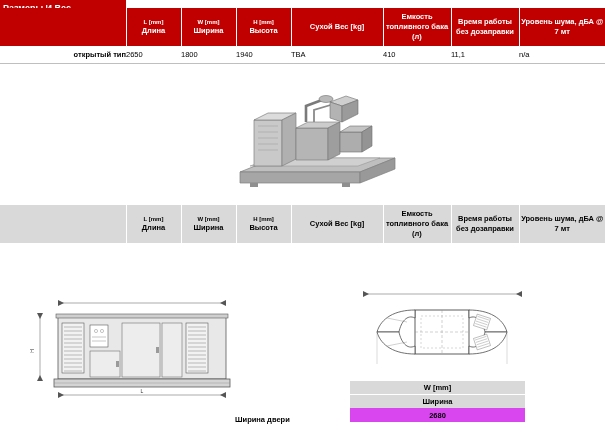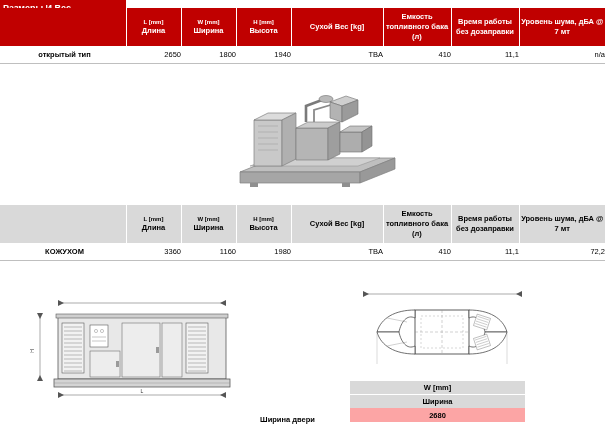--- a/index.html
+++ b/index.html
@@ -71,27 +71,27 @@
     text-align: center;
     height: 38px;
     line-height: 1.35;
     border-right: 1px solid #ffffff;
   }
   .hdr-row2 td:last-child { border-right: none; }
 
   .val-row td {
     background: #ffffff;
     font-size: 7.5px;
-    text-align: right;
+    text-align: left;
     height: 17px;
     border-bottom: 1px solid #bfbfbf;
   }
   .val-row td.label {
     font-weight: bold;
-    text-align: center;
+    text-align: right;
     padding-left: 3px;
   }
   .unit-small { font-size: 6px; font-weight: bold; }
 
   
   table.door {
     position: absolute;
     border-collapse: collapse;
     table-layout: fixed;
   }
@@ -104,28 +104,28 @@
   .door-hdr td {
     background: #d9d9d9;
     height: 13px;
     border-bottom: 1px solid #ffffff;
   }
   .door-sub td {
     background: #d9d9d9;
     height: 13px;
   }
   .door-val td {
-    background: #fca5a5;
+    background: #d946ef;
     height: 14px;
   }
   .door-label {
     position: absolute;
     font-weight: bold;
     font-size: 7.5px;
-    text-align: center;
+    text-align: left;
   }
 
   
   .drawing { position: absolute; }
   svg { display: block; }
 </style>
 </head>
 <body>
 
 <div class="page">
@@ -256,30 +256,20 @@
       </td>
       <td>
         <div>Емкость топливного бака (л)</div>
       </td>
       <td>
         <div>Время работы без дозаправки</div>
       </td>
       <td>
         <div>Уровень шума, дБА @ 7 мт</div>
       </td>
-    </tr>
-    <tr class="val-row">
-      <td class="label">КОЖУХОМ</td>
-      <td>3360</td>
-      <td>1160</td>
-      <td>1980</td>
-      <td>TBA</td>
-      <td>410</td>
-      <td>11,1</td>
-      <td>72,2</td>
     </tr>
   </tbody>
     </table>
 
   <div class="drawing" style="left:18px; top:295px;">
     <svg width="220" height="110" viewBox="0 0 220 110">
 
       <line x1="40" y1="8" x2="208" y2="8" stroke="#555555" stroke-width="0.5"></line>
       <path d="M40 5 L46 8 L40 11 Z" fill="#555555"></path>
       <path d="M208 5 L202 8 L208 11 Z" fill="#555555"></path>

